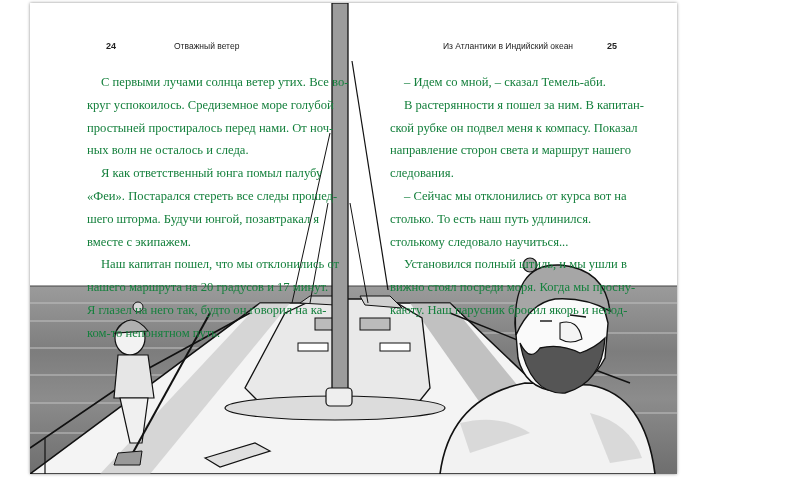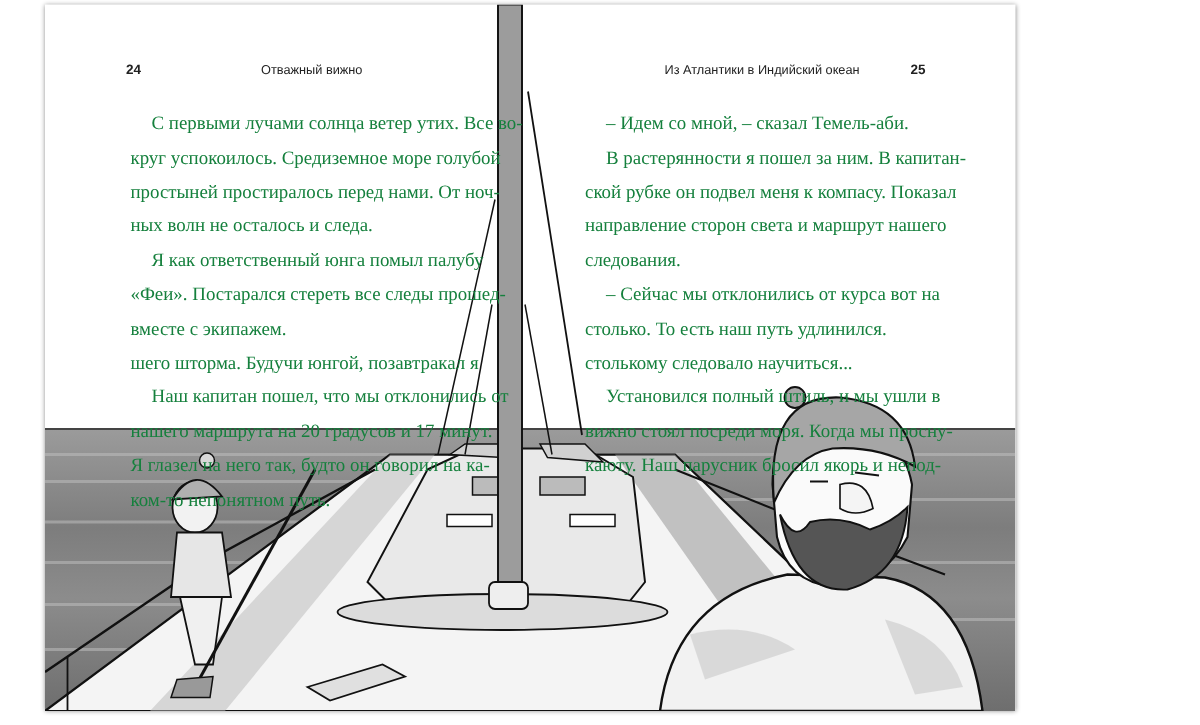--- a/index.html
+++ b/index.html
@@ -94,46 +94,46 @@
       <path d="M485 320 Q485 280 525 275 Q570 278 578 320 L575 355 Q560 385 525 388 Q495 385 488 355 Z" fill="#fafafa" stroke="#111" stroke-width="1.4"></path>
       <path d="M486 332 Q480 260 530 262 Q575 266 580 308 Q555 294 525 296 Q500 300 486 332 Z" fill="#a6a6a6" stroke="#111" stroke-width="1.4"></path>
       <circle cx="500" cy="262" r="7" fill="#a6a6a6" stroke="#111" stroke-width="1.2"></circle>
       <path d="M490 340 Q500 360 510 345 Q530 340 550 350 Q565 345 575 335 Q572 380 535 390 Q500 392 490 340 Z" fill="#555" stroke="#111" stroke-width="1.3"></path>
       <path d="M530 320 Q548 315 552 336 Q540 342 530 336 Z" fill="#f4f4f4" stroke="#111" stroke-width="1.1"></path>
       <line x1="510" y1="318" x2="522" y2="318" stroke="#111" stroke-width="1.4"></line>
       <line x1="540" y1="312" x2="556" y2="314" stroke="#111" stroke-width="1.4"></line>
     </g>
   </svg>
 
-  <div class="header" style="left:54px;">
+  <div class="header" style="left:76px;">
     <span class="folio">24</span>
   </div>
   <div class="header" style="left:144px;">
-    <span>Отважный вижно</span>
+    <span>Отважный ветер</span>
   </div>
 
   <div class="header" style="left:413px;">
     <span>Из Атлантики в Индийский океан</span>
   </div>
   <div class="header" style="left:577px;">
     <span class="folio">25</span>
   </div>
 
   <div class="body-col left-col">
     <p>
       <span class="line">С первыми лучами солнца ветер утих. Все во-</span>
       <span class="line" style="text-indent:0">круг успокоилось. Средиземное море голубой</span>
       <span class="line" style="text-indent:0">простыней простиралось перед нами. От ноч-</span>
       <span class="line last" style="text-indent:0">ных волн не осталось и следа.</span>
     </p>
     <p>
       <span class="line">Я как ответственный юнга помыл палубу</span>
       <span class="line" style="text-indent:0">«Феи». Постарался стереть все следы прошед-</span>
+      <span class="line" style="text-indent:0">шего шторма. Будучи юнгой, позавтракал я</span>
       <span class="line last" style="text-indent:0">вместе с экипажем.</span>
-      <span class="line" style="text-indent:0">шего шторма. Будучи юнгой, позавтракал я</span>
     </p>
     <p>
       <span class="line">Наш капитан пошел, что мы отклонились от</span>
       <span class="line" style="text-indent:0">нашего маршрута на 20 градусов и 17 минут.</span>
       <span class="line" style="text-indent:0">Я глазел на него так, будто он говорил на ка-</span>
       <span class="line last" style="text-indent:0">ком-то непонятном путь.</span>
     </p>
   </div>
 
   <div class="body-col right-col">

